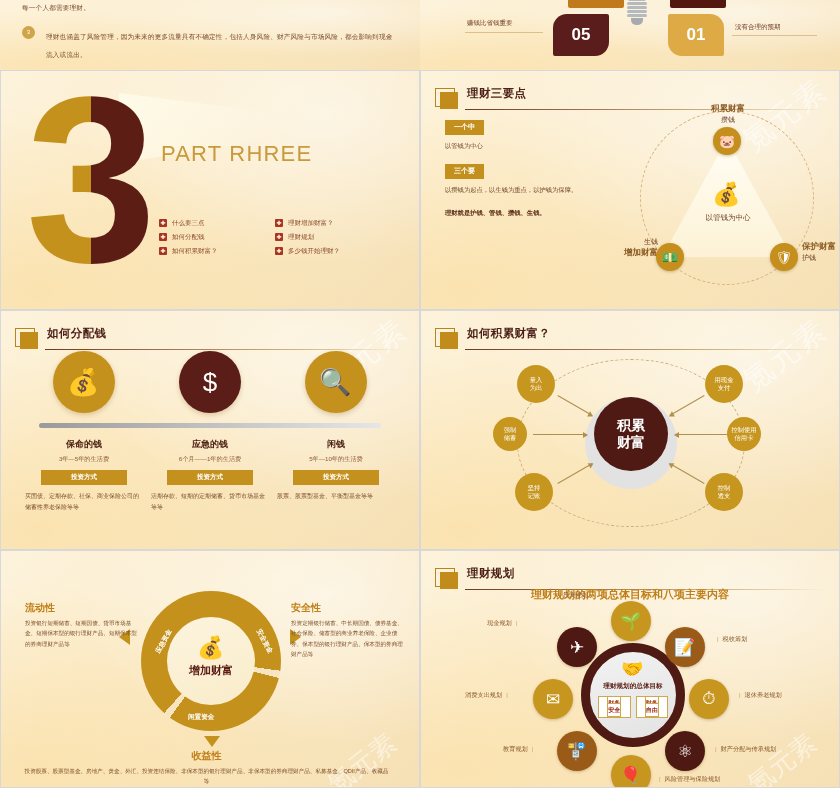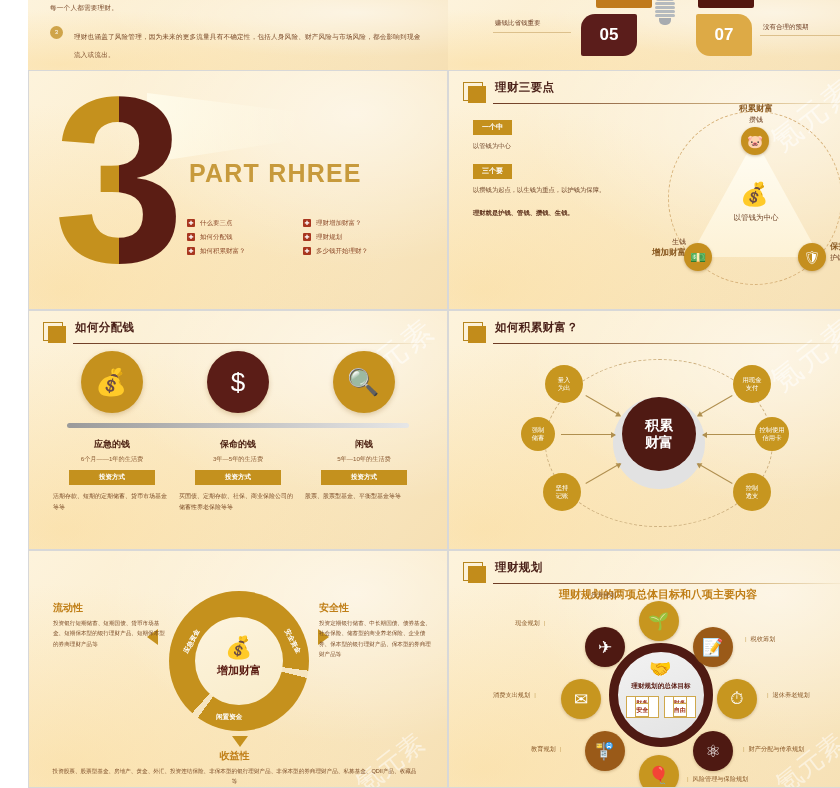--- a/index.html
+++ b/index.html
@@ -6,21 +6,20 @@
   body {
     width:840px; height:788px; overflow:hidden;
     background:#ffffff;
     font-family:"Liberation Sans", sans-serif;
   }
   .grid {
     width:840px; height:788px;
     display:grid;
     grid-template-columns:420px 420px;
     grid-template-rows:70px 240px 240px 238px;
-    padding-left:28px;
   }
   .slide {
     position:relative; overflow:hidden;
     background:linear-gradient(135deg,#fdf3dc 0%,#fbeccb 45%,#f6e0b4 100%);
     border:1px solid #d8d8d8;
   }
   .slide.plain { border:none; }
   .slide .sheen {
     position:absolute; inset:0;
     background:
@@ -32,21 +31,21 @@
     position:absolute; right:6px; top:24px;
     font-size:30px; color:rgba(255,255,255,.55);
     transform:rotate(-38deg); letter-spacing:2px;
     font-family:"Liberation Serif", serif; pointer-events:none;
   }
   .wm2 { position:absolute; right:18px; bottom:6px; font-size:26px;
     color:rgba(255,255,255,.5); transform:rotate(-38deg);
     font-family:"Liberation Serif", serif; pointer-events:none; }
 
   
-  .head { position:absolute; left:14px; top:10px; right:14px; height:24px; }
+  .head { position:absolute; left:14px; top:16px; right:14px; height:24px; }
   .head .sq { position:absolute; left:0; top:1px; width:20px; height:19px;
     border:1.6px solid #b5851f; }
   .head .sq i { position:absolute; left:4px; top:3px; width:18px; height:17px;
     background:#c28c1b; display:block; }
   .head .ttl { position:absolute; left:32px; top:-1px; font-size:11.5px;
     font-weight:bold; color:#4a2018; letter-spacing:.4px; }
   .head .rule { position:absolute; left:30px; right:0; top:22px; height:1px;
     background:linear-gradient(to right,#6d3a23,#d9bd8a 75%,rgba(217,189,138,0)); }
 
   
@@ -81,22 +80,22 @@
   .cap { position:absolute; font-size:6.5px; color:#73452c; }
   .cap.l { left:47px; top:19px; }
   .cap.r { left:315px; top:23px; }
   .capline { position:absolute; height:1px; background:#dcc08c; }
   .capline.l { left:45px; top:32px; width:78px; }
   .capline.r { left:312px; top:35px; width:85px; }
 
   
   .big3 { position:absolute; left:28px; top:12px; width:124px; height:196px; }
   .big3 svg { display:block; }
-  .part { position:absolute; left:160px; top:88px; font-size:25px;
-    font-weight:bold; color:#c79a3c; letter-spacing:1.2px; }
+  .part { position:absolute; left:160px; top:70px; font-size:22px;
+    font-weight:normal; color:#c79a3c; letter-spacing:1.2px; }
   .ttl-cn { position:absolute; left:160px; top:104px; font-size:27px;
     font-weight:bold; color:#5b1d14; letter-spacing:1px; }
   .blist { position:absolute; left:158px; top:148px; width:250px;
     display:grid; grid-template-columns:100px 130px; column-gap:16px; row-gap:5px; }
   .blist .b { position:relative; padding-left:13px; font-size:6.5px;
     color:#8c4a2a; white-space:nowrap; }
   .blist .b::before { content:"✚"; position:absolute; left:0; top:0;
     width:8px; height:8px; background:#a8361f; color:#fff; font-size:6px;
     line-height:8px; text-align:center; border-radius:1px; }
   .ray { position:absolute; left:118px; top:22px; width:190px; height:70px;
@@ -257,21 +256,21 @@
     <div class="bulb">
 
       <div class="neck"></div>
       <div class="th t1"></div>
         <div class="th t2"></div>
         <div class="th t3"></div>
         <div class="th t4"></div>
       <div class="tip"></div>
     </div>
     <div class="pill p05">05</div>
-    <div class="pill p04">07</div>
+    <div class="pill p04">01</div>
     <div class="cap l">赚钱比省钱重要</div>
     <div class="capline l"></div>
     <div class="cap r">没有合理的预期</div>
     <div class="capline r"></div>
   </div>
 
   <div class="slide">
     <div class="sheen"></div>
     <div class="ray"></div>
     <div class="big3">
@@ -356,30 +355,30 @@
     </div>
     <div class="cols">
       <div class="circ-row">
         <div class="circ c-gold">💰</div>
         <div class="circ c-dark">$</div>
         <div class="circ c-gold">🔍</div>
       </div>
       <div class="bar"></div>
       <div class="three">
         <div>
+          <h4>保命的钱</h4>
+          <div class="sub">3年—5年的生活费</div>
+          <span class="way">投资方式</span>
+          <div class="note">买国债、定期存款、社保、商业保险公司的储蓄性养老保险等等</div>
+        </div>
+        <div>
           <h4>应急的钱</h4>
           <div class="sub">6个月——1年的生活费</div>
           <span class="way">投资方式</span>
           <div class="note">活期存款、短期的定期储蓄、货币市场基金等等</div>
-        </div>
-        <div>
-          <h4>保命的钱</h4>
-          <div class="sub">3年—5年的生活费</div>
-          <span class="way">投资方式</span>
-          <div class="note">买国债、定期存款、社保、商业保险公司的储蓄性养老保险等等</div>
         </div>
         <div>
           <h4>闲钱</h4>
           <div class="sub">5年—10年的生活费</div>
           <span class="way">投资方式</span>
           <div class="note">股票、股票型基金、平衡型基金等等</div>
         </div>
       </div>
     </div>
   </div>

